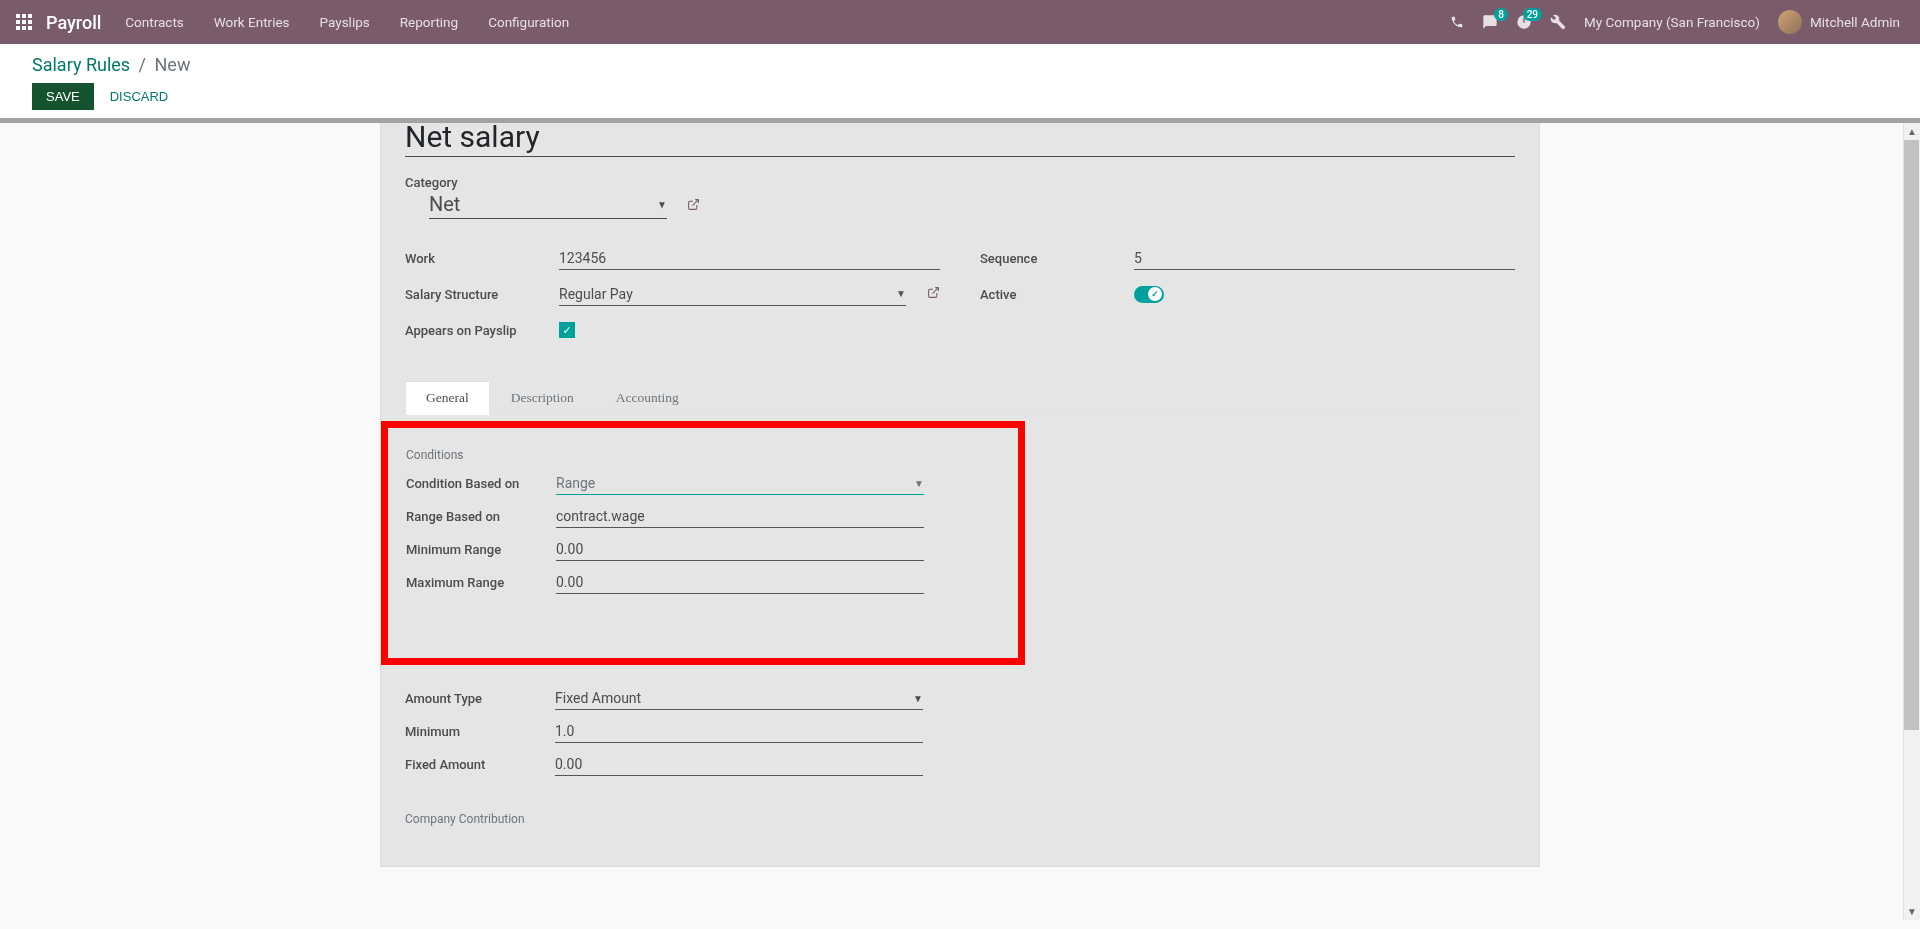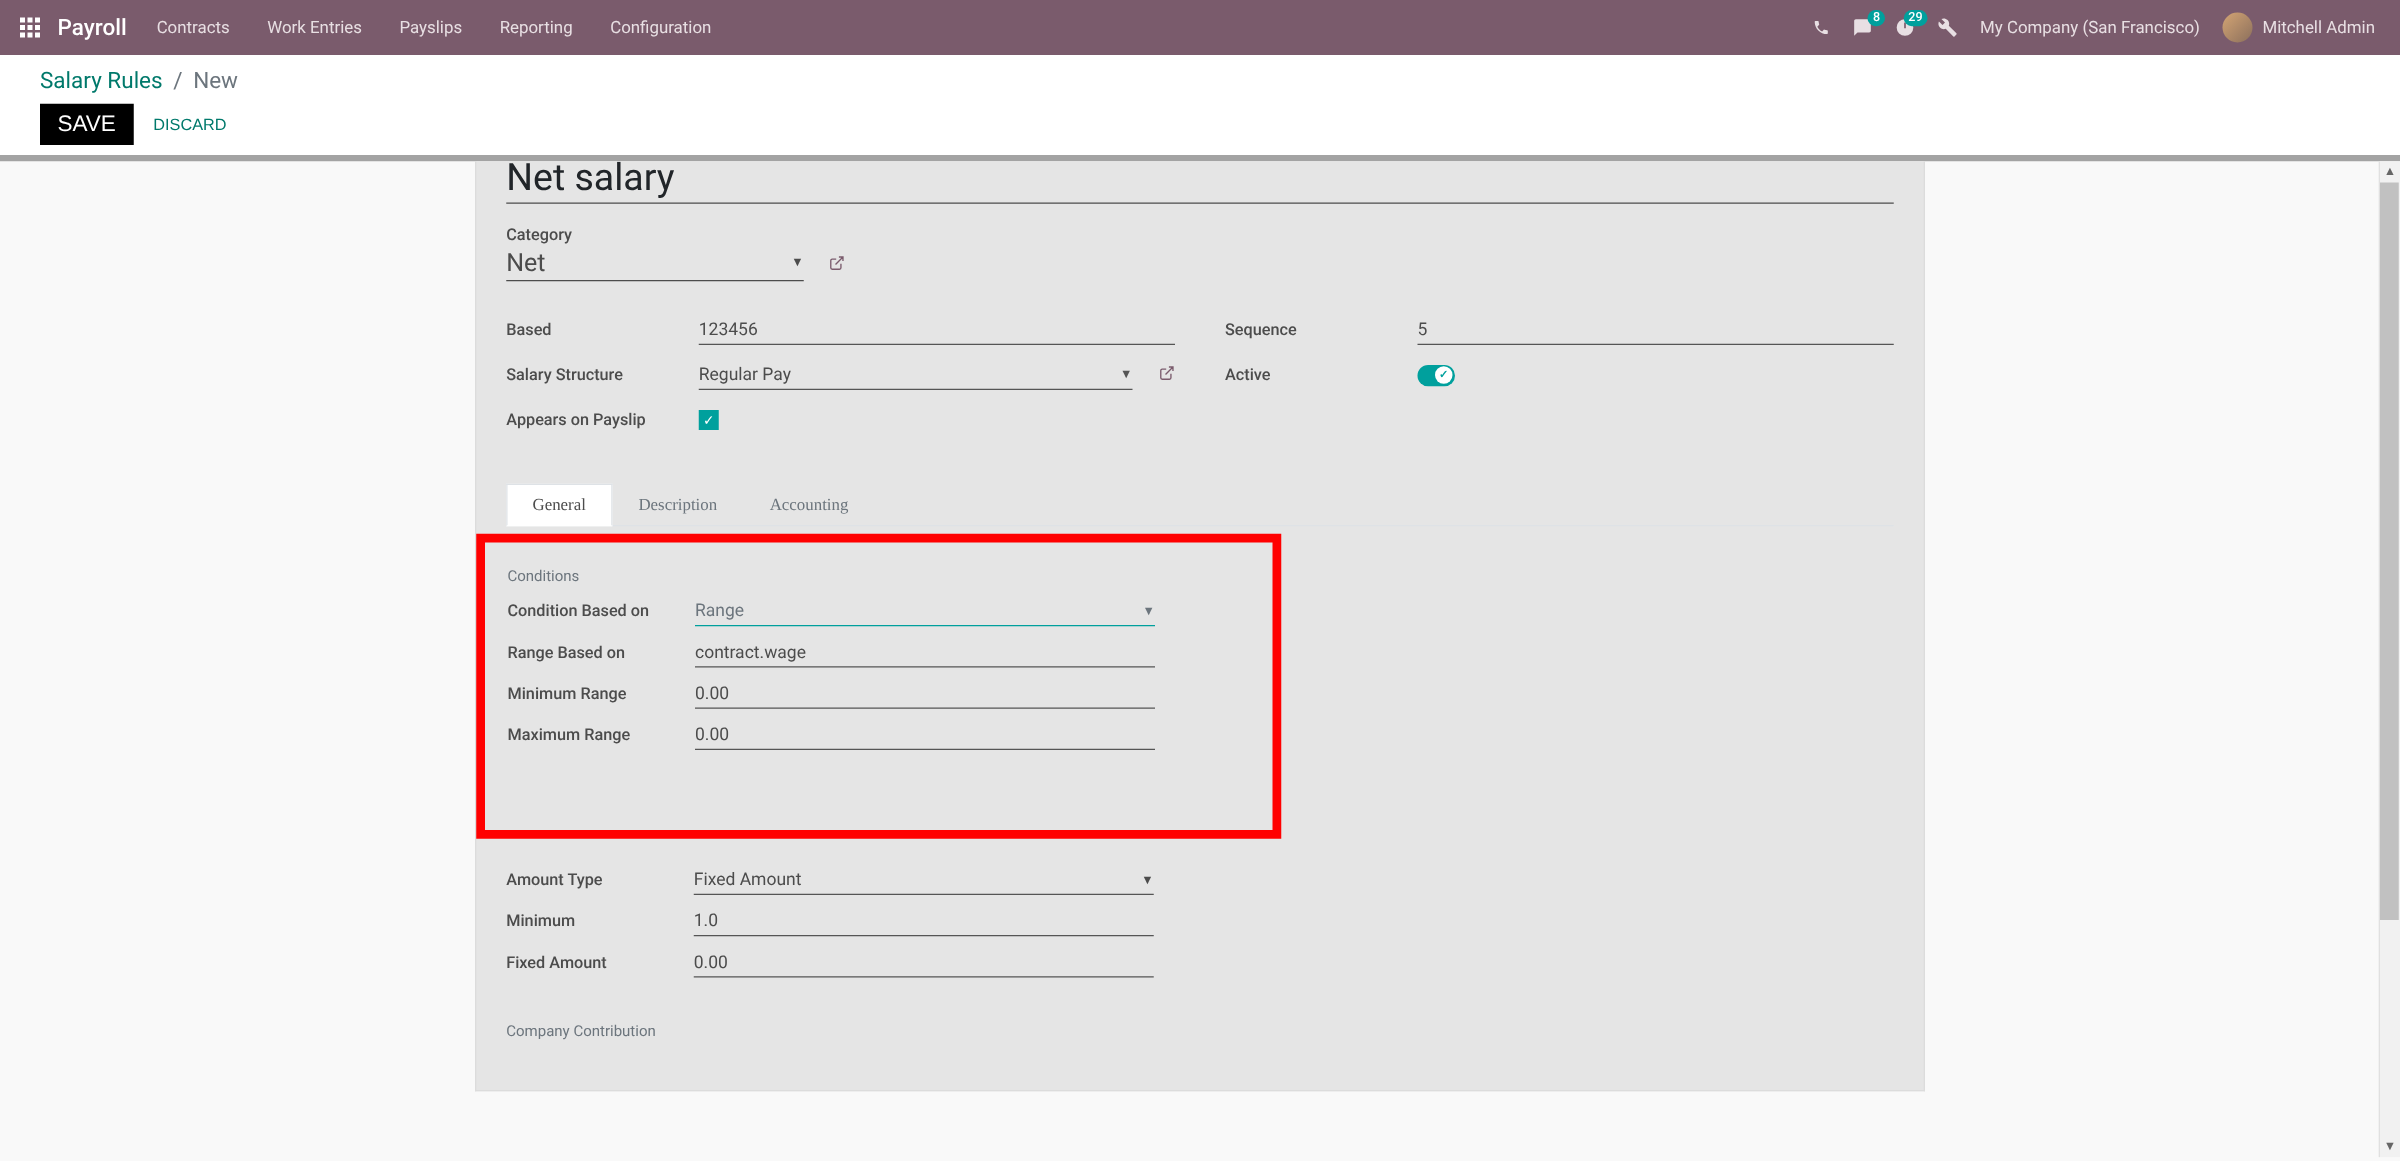--- a/index.html
+++ b/index.html
@@ -19,33 +19,33 @@
   .avatar { width:24px; height:24px; border-radius:50%; background:linear-gradient(135deg,#d4a574 0%, #8b6f5c 100%); display:inline-block; }
   .user-block { display:flex; align-items:center; gap:8px; cursor:pointer; }
 
   
   .control-panel { background:#fff; border-bottom:5px solid #a3a3a3; padding: 10px 16px 8px 32px; }
   .breadcrumbs { font-size:18px; margin-bottom:8px; }
   .breadcrumbs .bc-link { color:#00796b; cursor:pointer; }
   .breadcrumbs .bc-sep { color:#6c757d; margin:0 4px; }
   .breadcrumbs .bc-current { color:#6c757d; }
   .cp-actions { display:flex; gap:12px; align-items:center; }
-  .btn-primary { background:#000000; color:#fff; border:none; padding:6px 14px; font-size:18px; font-weight:500; cursor:pointer; }
+  .btn-primary { background:#14532d; color:#fff; border:none; padding:6px 14px; font-size:13px; font-weight:500; cursor:pointer; }
   .btn-text { background:none; border:none; color:#00796b; font-size:13px; cursor:pointer; padding:6px 4px; }
 
   
   .main-area { height: calc(100vh - 44px - 88px); overflow-y:auto; position:relative; }
   .form-wrapper { display:flex; justify-content:center; }
   .form-sheet { background:#e5e5e5; width: 1160px; border:1px solid #dcdcdc; border-top:none; padding: 0 0 30px 0; margin-bottom:30px; }
   .sheet-inner { padding: 0 24px; }
 
   .record-title { font-size: 30px; color:#212529; border-bottom:1px solid #4c4c4c; padding-bottom:2px; margin-top:-4px; }
   .category-block { margin-top: 18px; }
   .cat-label { font-size: 13px; color:#4c4c4c; font-weight:500; margin-bottom:2px; }
-  .cat-value-row { display:flex; align-items:center; gap:20px; }
+  .cat-value-row { display:flex; align-items:center; gap:20px;margin-left:24px; }
   .cat-value { font-size: 20px; border-bottom:1px solid #4c4c4c; display:flex; align-items:center; justify-content:space-between; width: 238px; padding-bottom:2px; cursor:pointer; }
   .ext-link { color:#7a5b6c; font-size:12px; cursor:pointer; }
 
   
   .field-grid { display:flex; margin-top: 26px; gap: 40px; }
   .field-col { flex:1; }
   .field-row { display:flex; align-items:center; margin-bottom: 10px; min-height:26px; }
   .field-label { width: 154px; font-weight:500; font-size:13px; }
   .field-value { flex:1; border-bottom:1px solid #555; padding:3px 0; font-size:14px; display:flex; align-items:center; justify-content:space-between; }
   .field-value.select .caret { font-size:10px; color:#555; }
@@ -166,21 +166,21 @@
               <svg width="13" height="13" viewBox="0 0 24 24" fill="none" stroke="#7a5b6c" stroke-width="2">
                   <path d="M18 13v6a2 2 0 01-2 2H5a2 2 0 01-2-2V8a2 2 0 012-2h6M15 3h6v6M10 14L21 3"></path>
                 </svg>
             </span>
           </div>
         </div>
 
         <div class="field-grid">
           <div class="field-col">
             <div class="field-row">
-              <div class="field-label">Based</div>
+              <div class="field-label">Work</div>
               <div class="field-value">123456</div>
             </div>
             <div class="field-row">
               <div class="field-label">Salary Structure</div>
               <div class="m2o-row">
                 <div class="field-value select">
                   <span>Regular Pay</span>
                   <span class="caret">▼</span>
                 </div>
                 <span class="ext-link">

